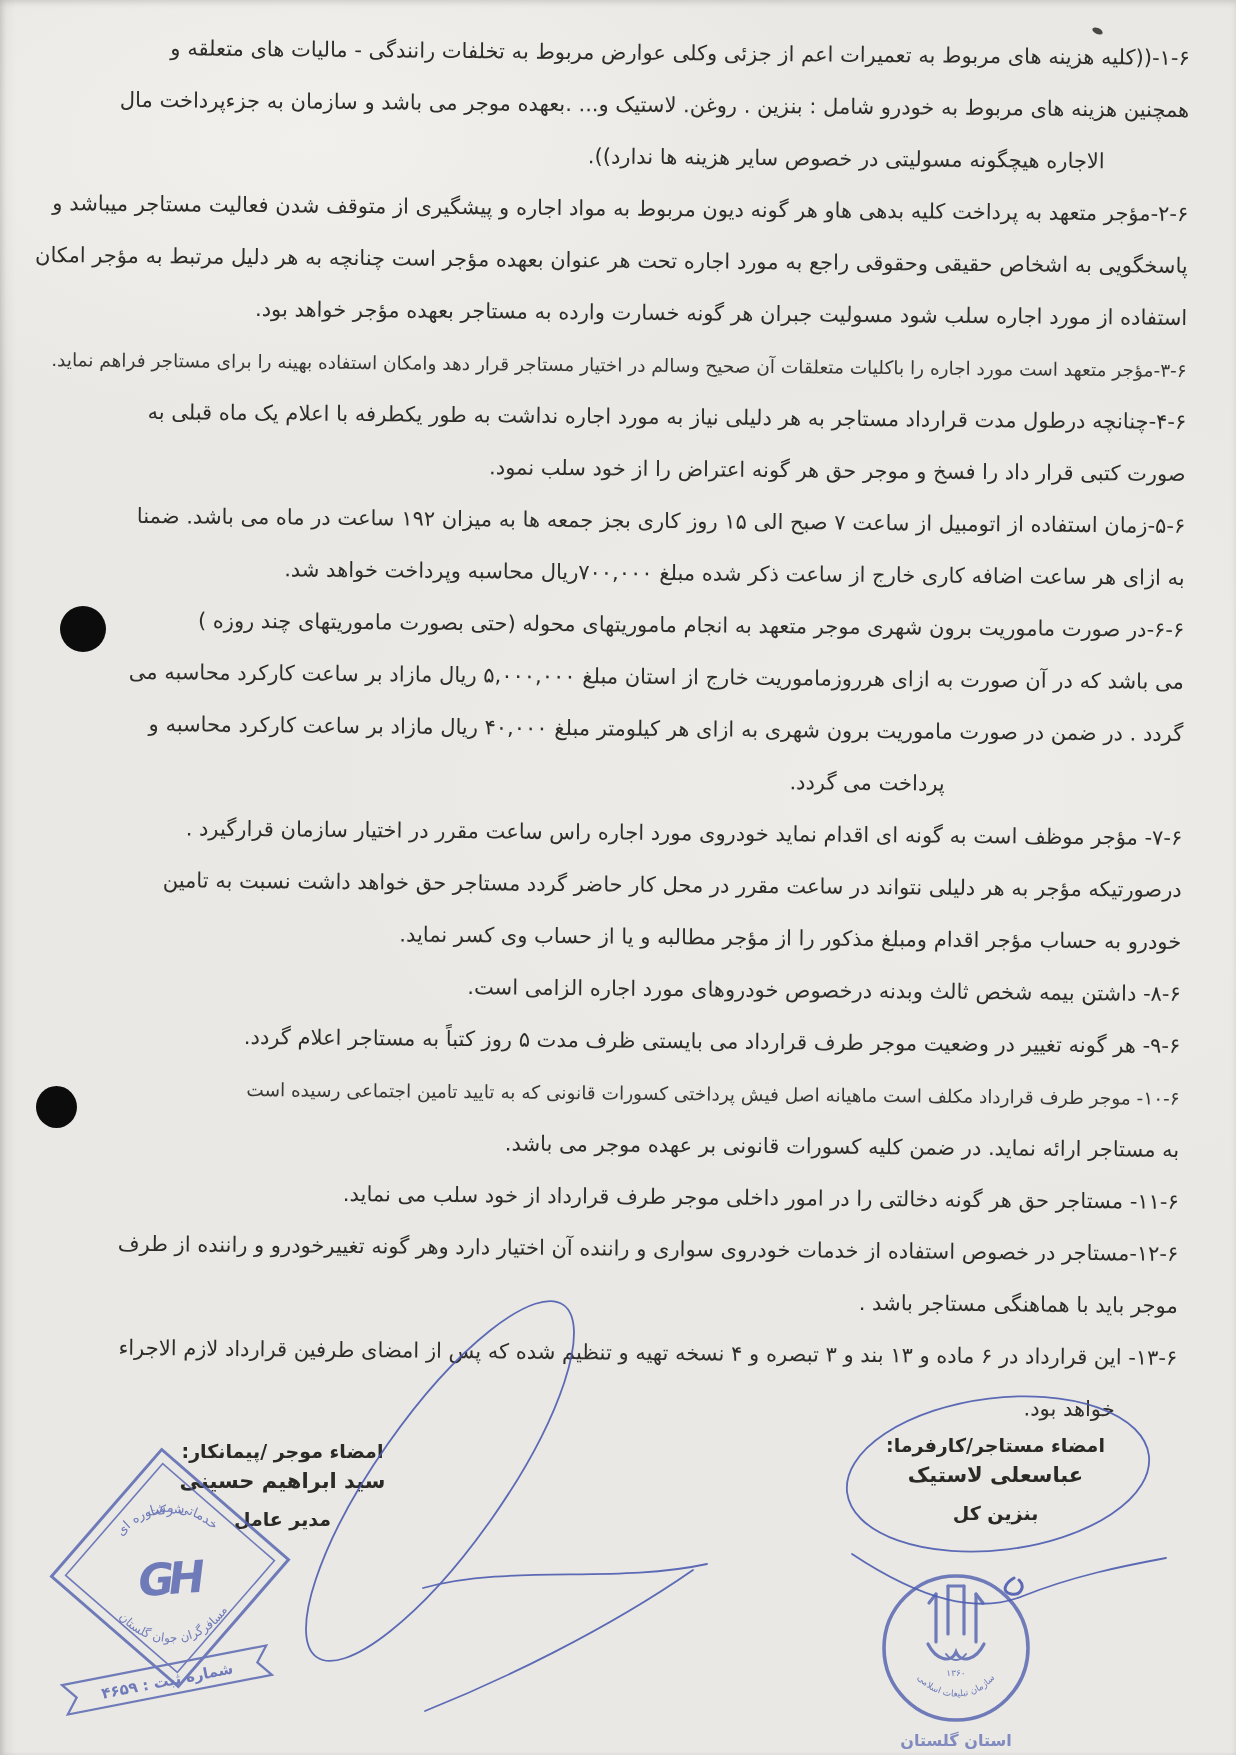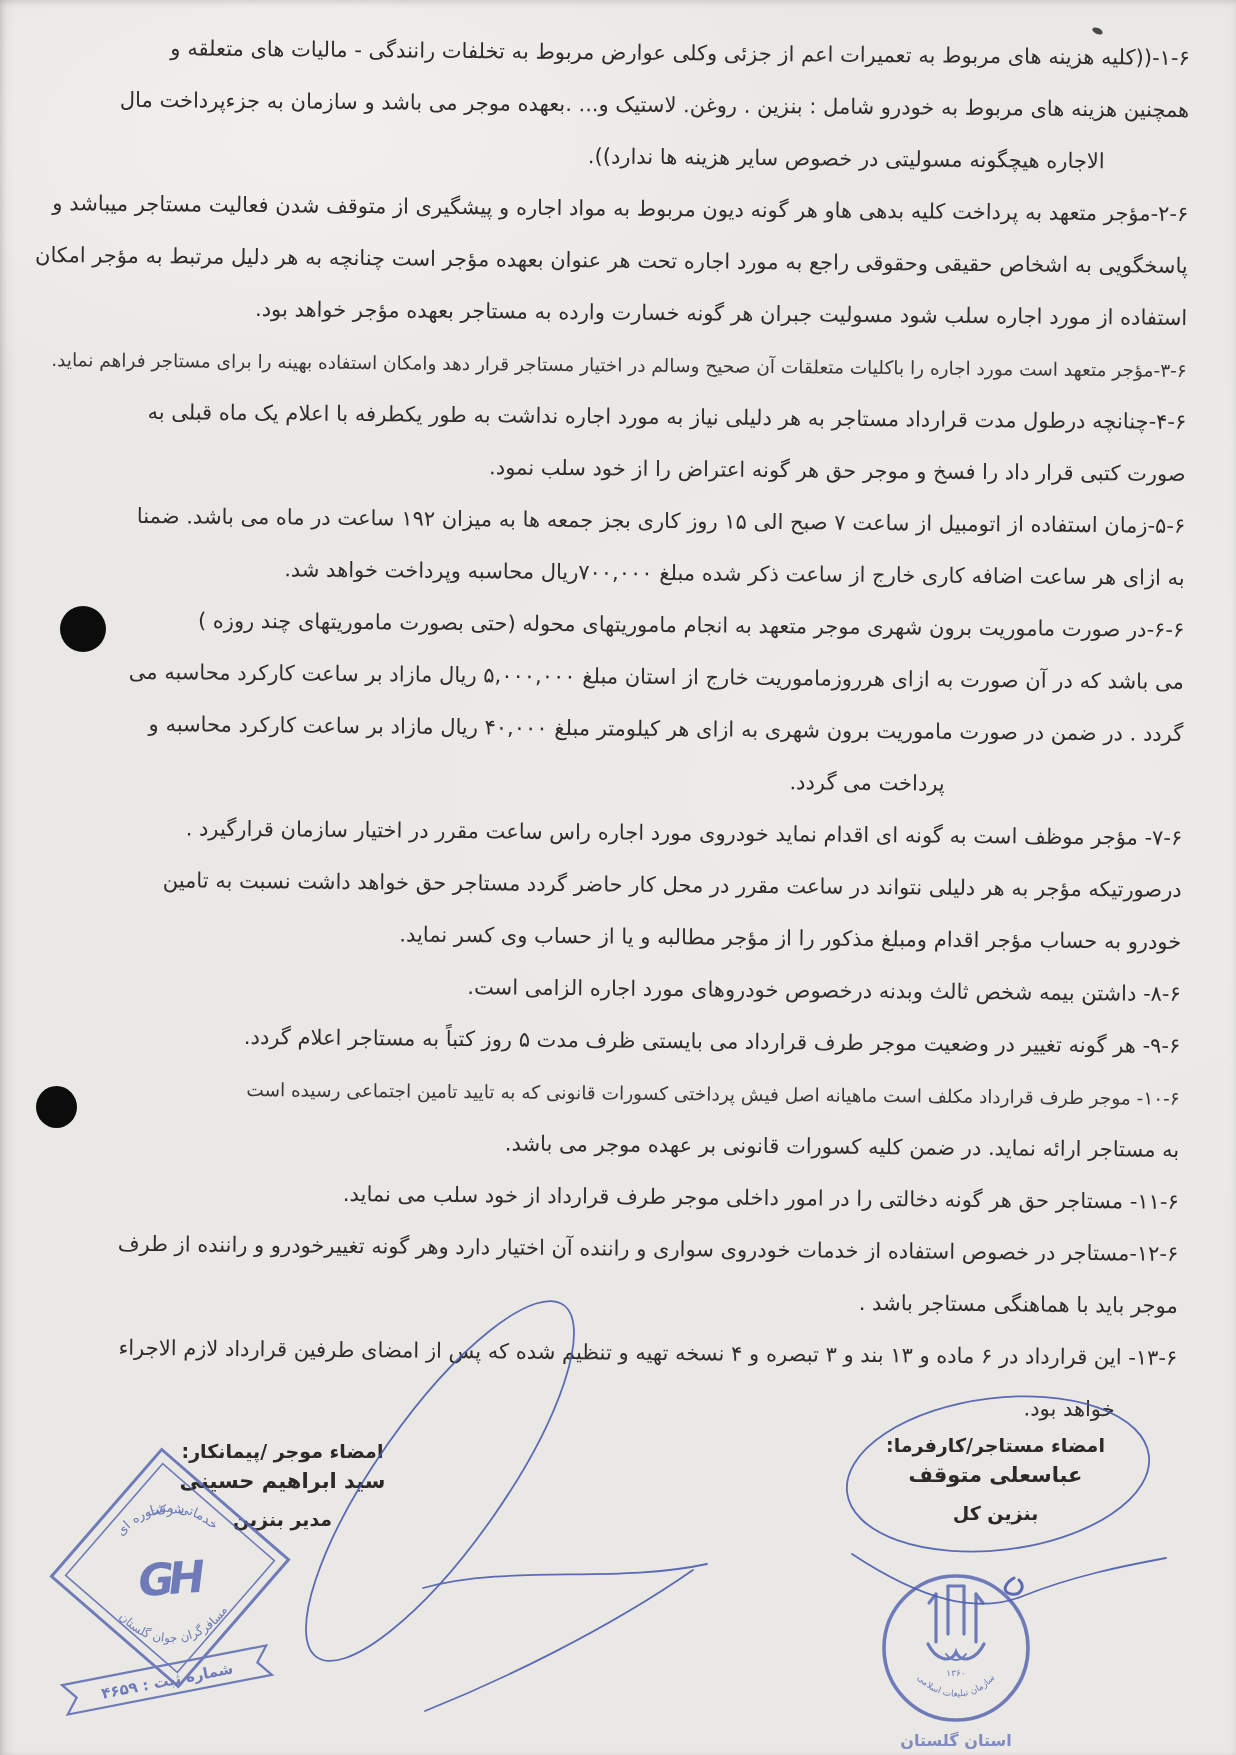--- a/index.html
+++ b/index.html
@@ -97,26 +97,26 @@
     <div class="line">۱۱-۶- مستاجر حق هر گونه دخالتی را در امور داخلی موجر طرف قرارداد از خود سلب می نماید.</div>
     <div class="line">۱۲-۶-مستاجر در خصوص استفاده از خدمات خودروی سواری و راننده آن اختیار دارد وهر گونه تغییرخودرو و راننده از طرف</div>
     <div class="line">موجر باید با هماهنگی مستاجر باشد .</div>
     <div class="line">۱۳-۶- این قرارداد در ۶ ماده و ۱۳ بند و ۳ تبصره و ۴ نسخه تهیه و تنظیم شده که پس از امضای طرفین قرارداد لازم الاجراء</div>
     <div class="line ind-c">خواهد بود.</div>
   </div>
 
   <div class="sig sig-left">
     <div class="sig-label">امضاء موجر /پیمانکار:</div>
     <div class="sig-name">سید ابراهیم حسینی</div>
-    <div class="sig-title">مدیر بنزین</div>
+    <div class="sig-title">مدیر عامل</div>
   </div>
 
   <div class="sig sig-right">
     <div class="sig-label">امضاء مستاجر/کارفرما:</div>
-    <div class="sig-name">عباسعلی متوقف</div>
+    <div class="sig-name">عباسعلی لاستیک</div>
     <div class="sig-title">بنزین کل</div>
   </div>
 
   <svg class="stamp stamp-left" width="270" height="270" viewBox="0 0 270 270">
     <defs>
       <path id="lsArc1" d="M -60,4 A 60 60 0 0 1 60,4"></path>
       <path id="lsArc2" d="M -66,8 A 66 66 0 0 0 66,8"></path>
     </defs>
     <g transform="translate(138,120) rotate(-4)" fill="none" stroke="currentColor">
       <rect x="-84" y="-84" width="168" height="168" transform="rotate(45)" stroke-width="3"></rect>

